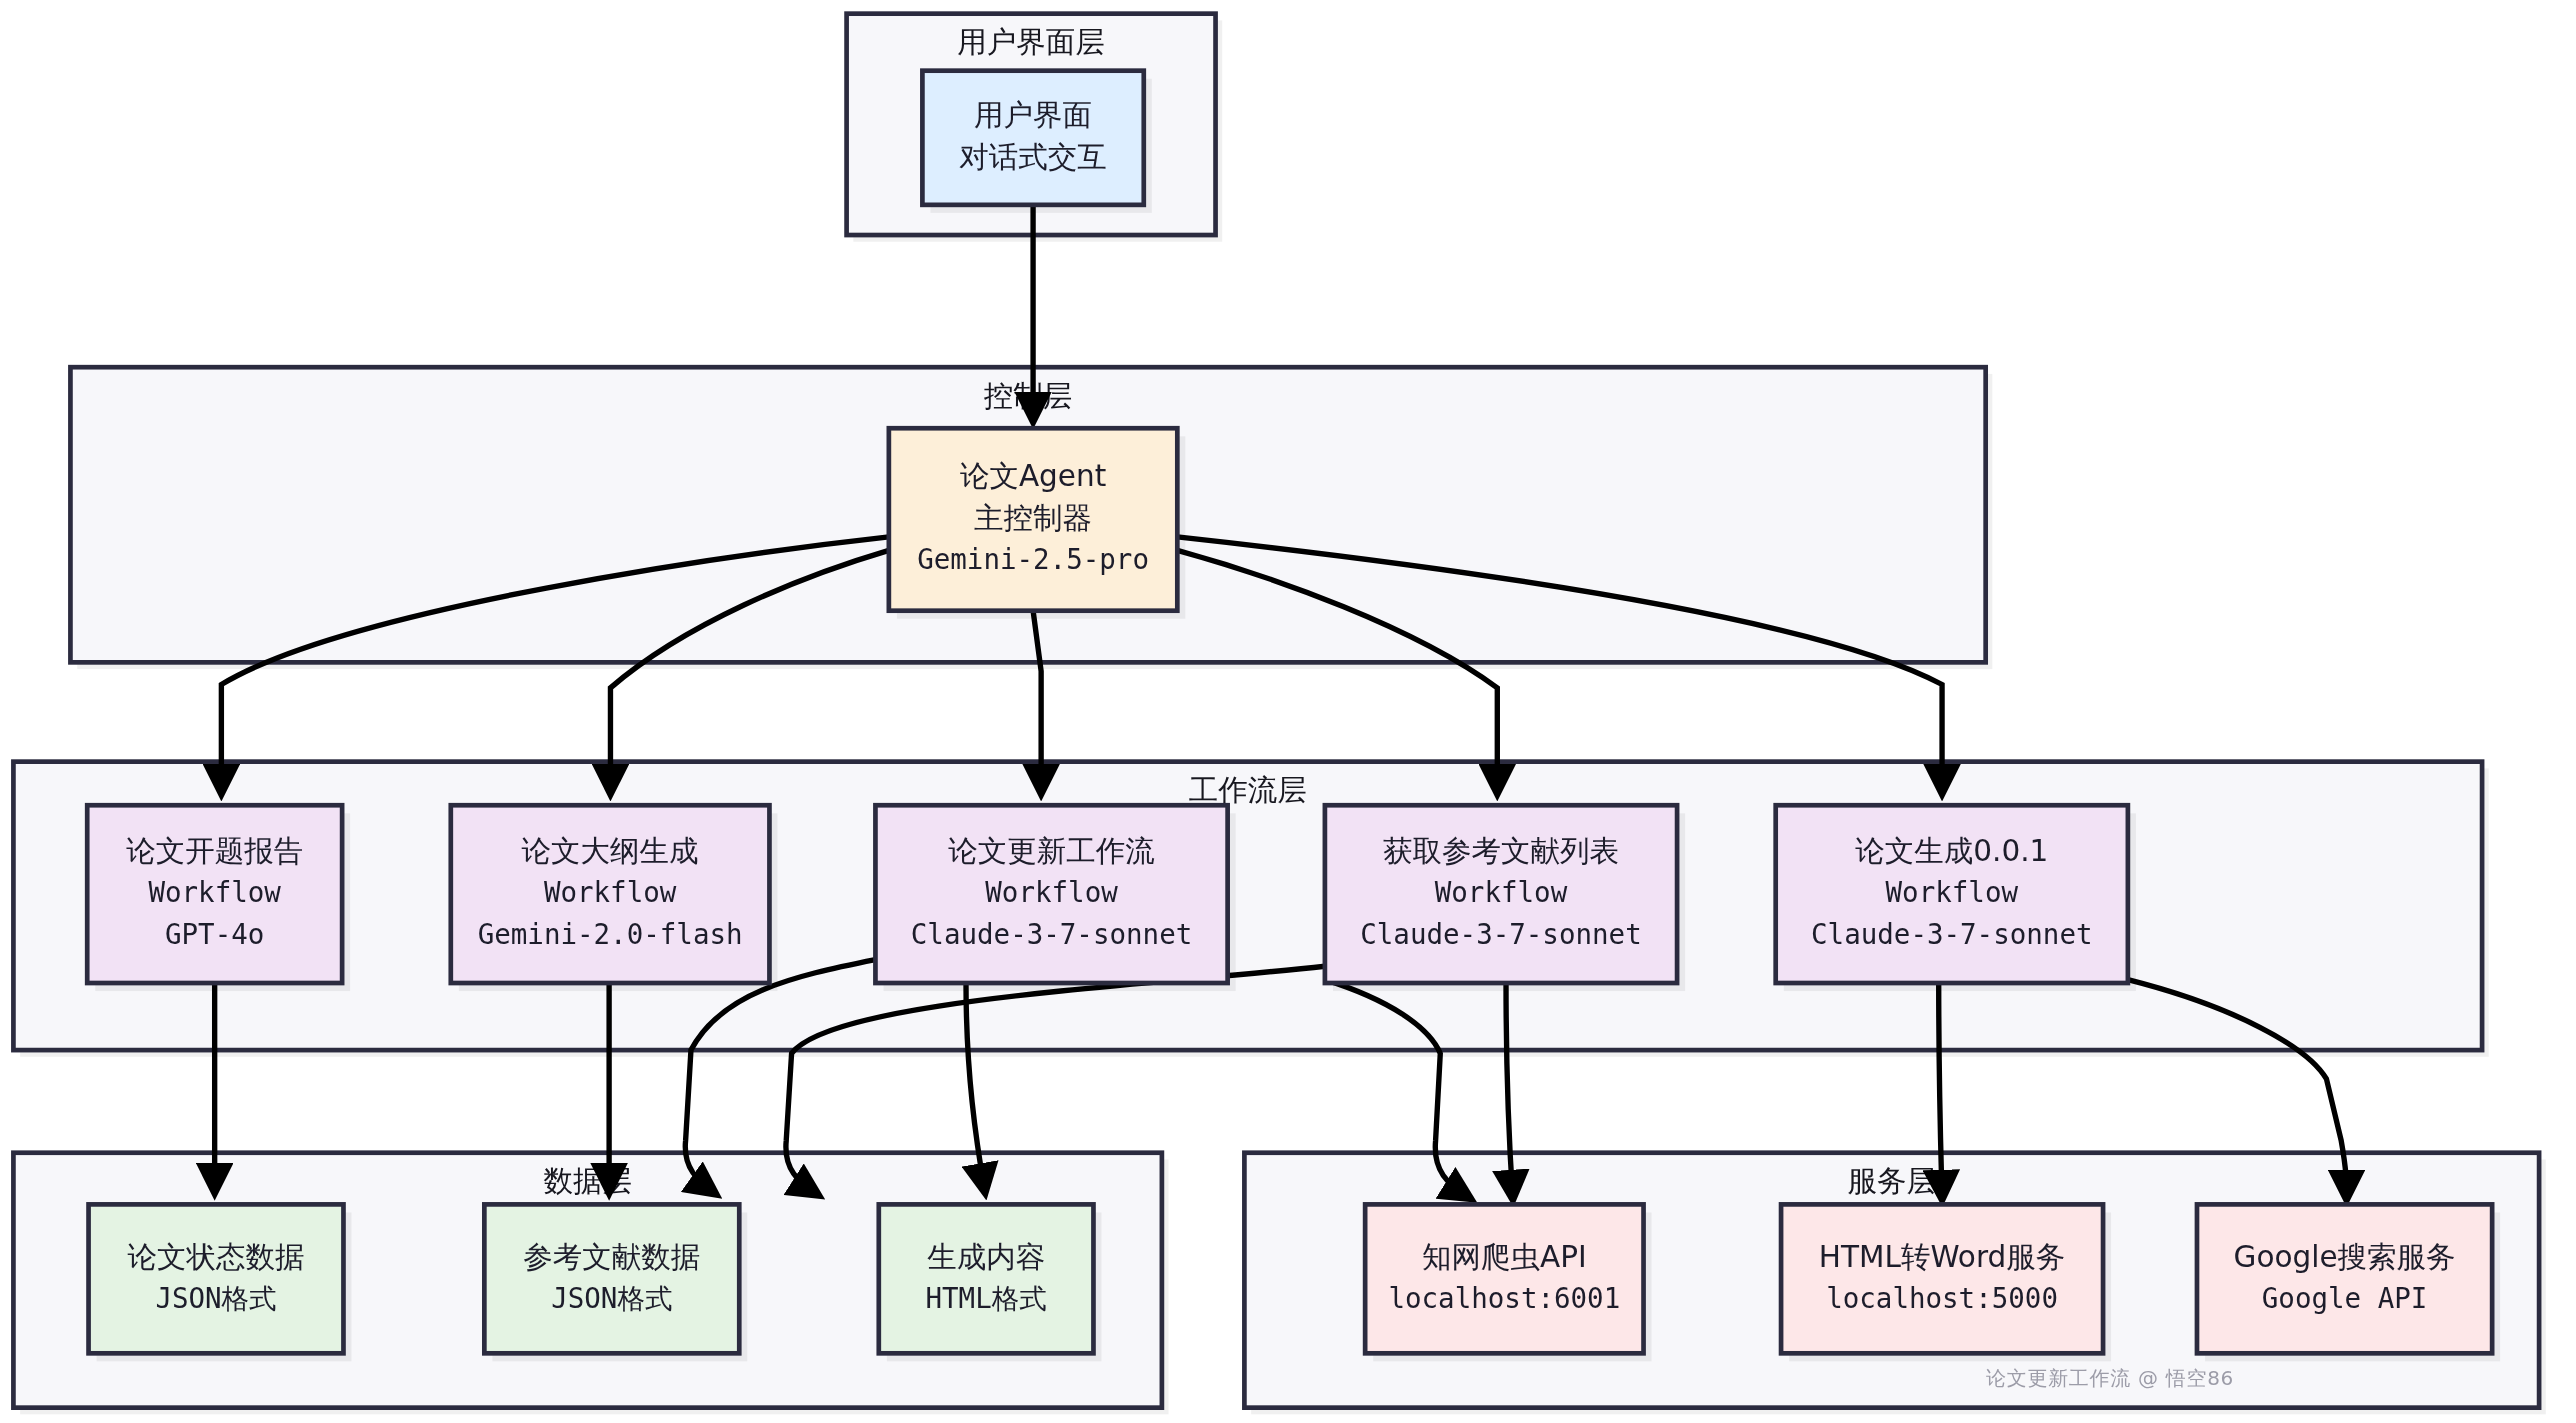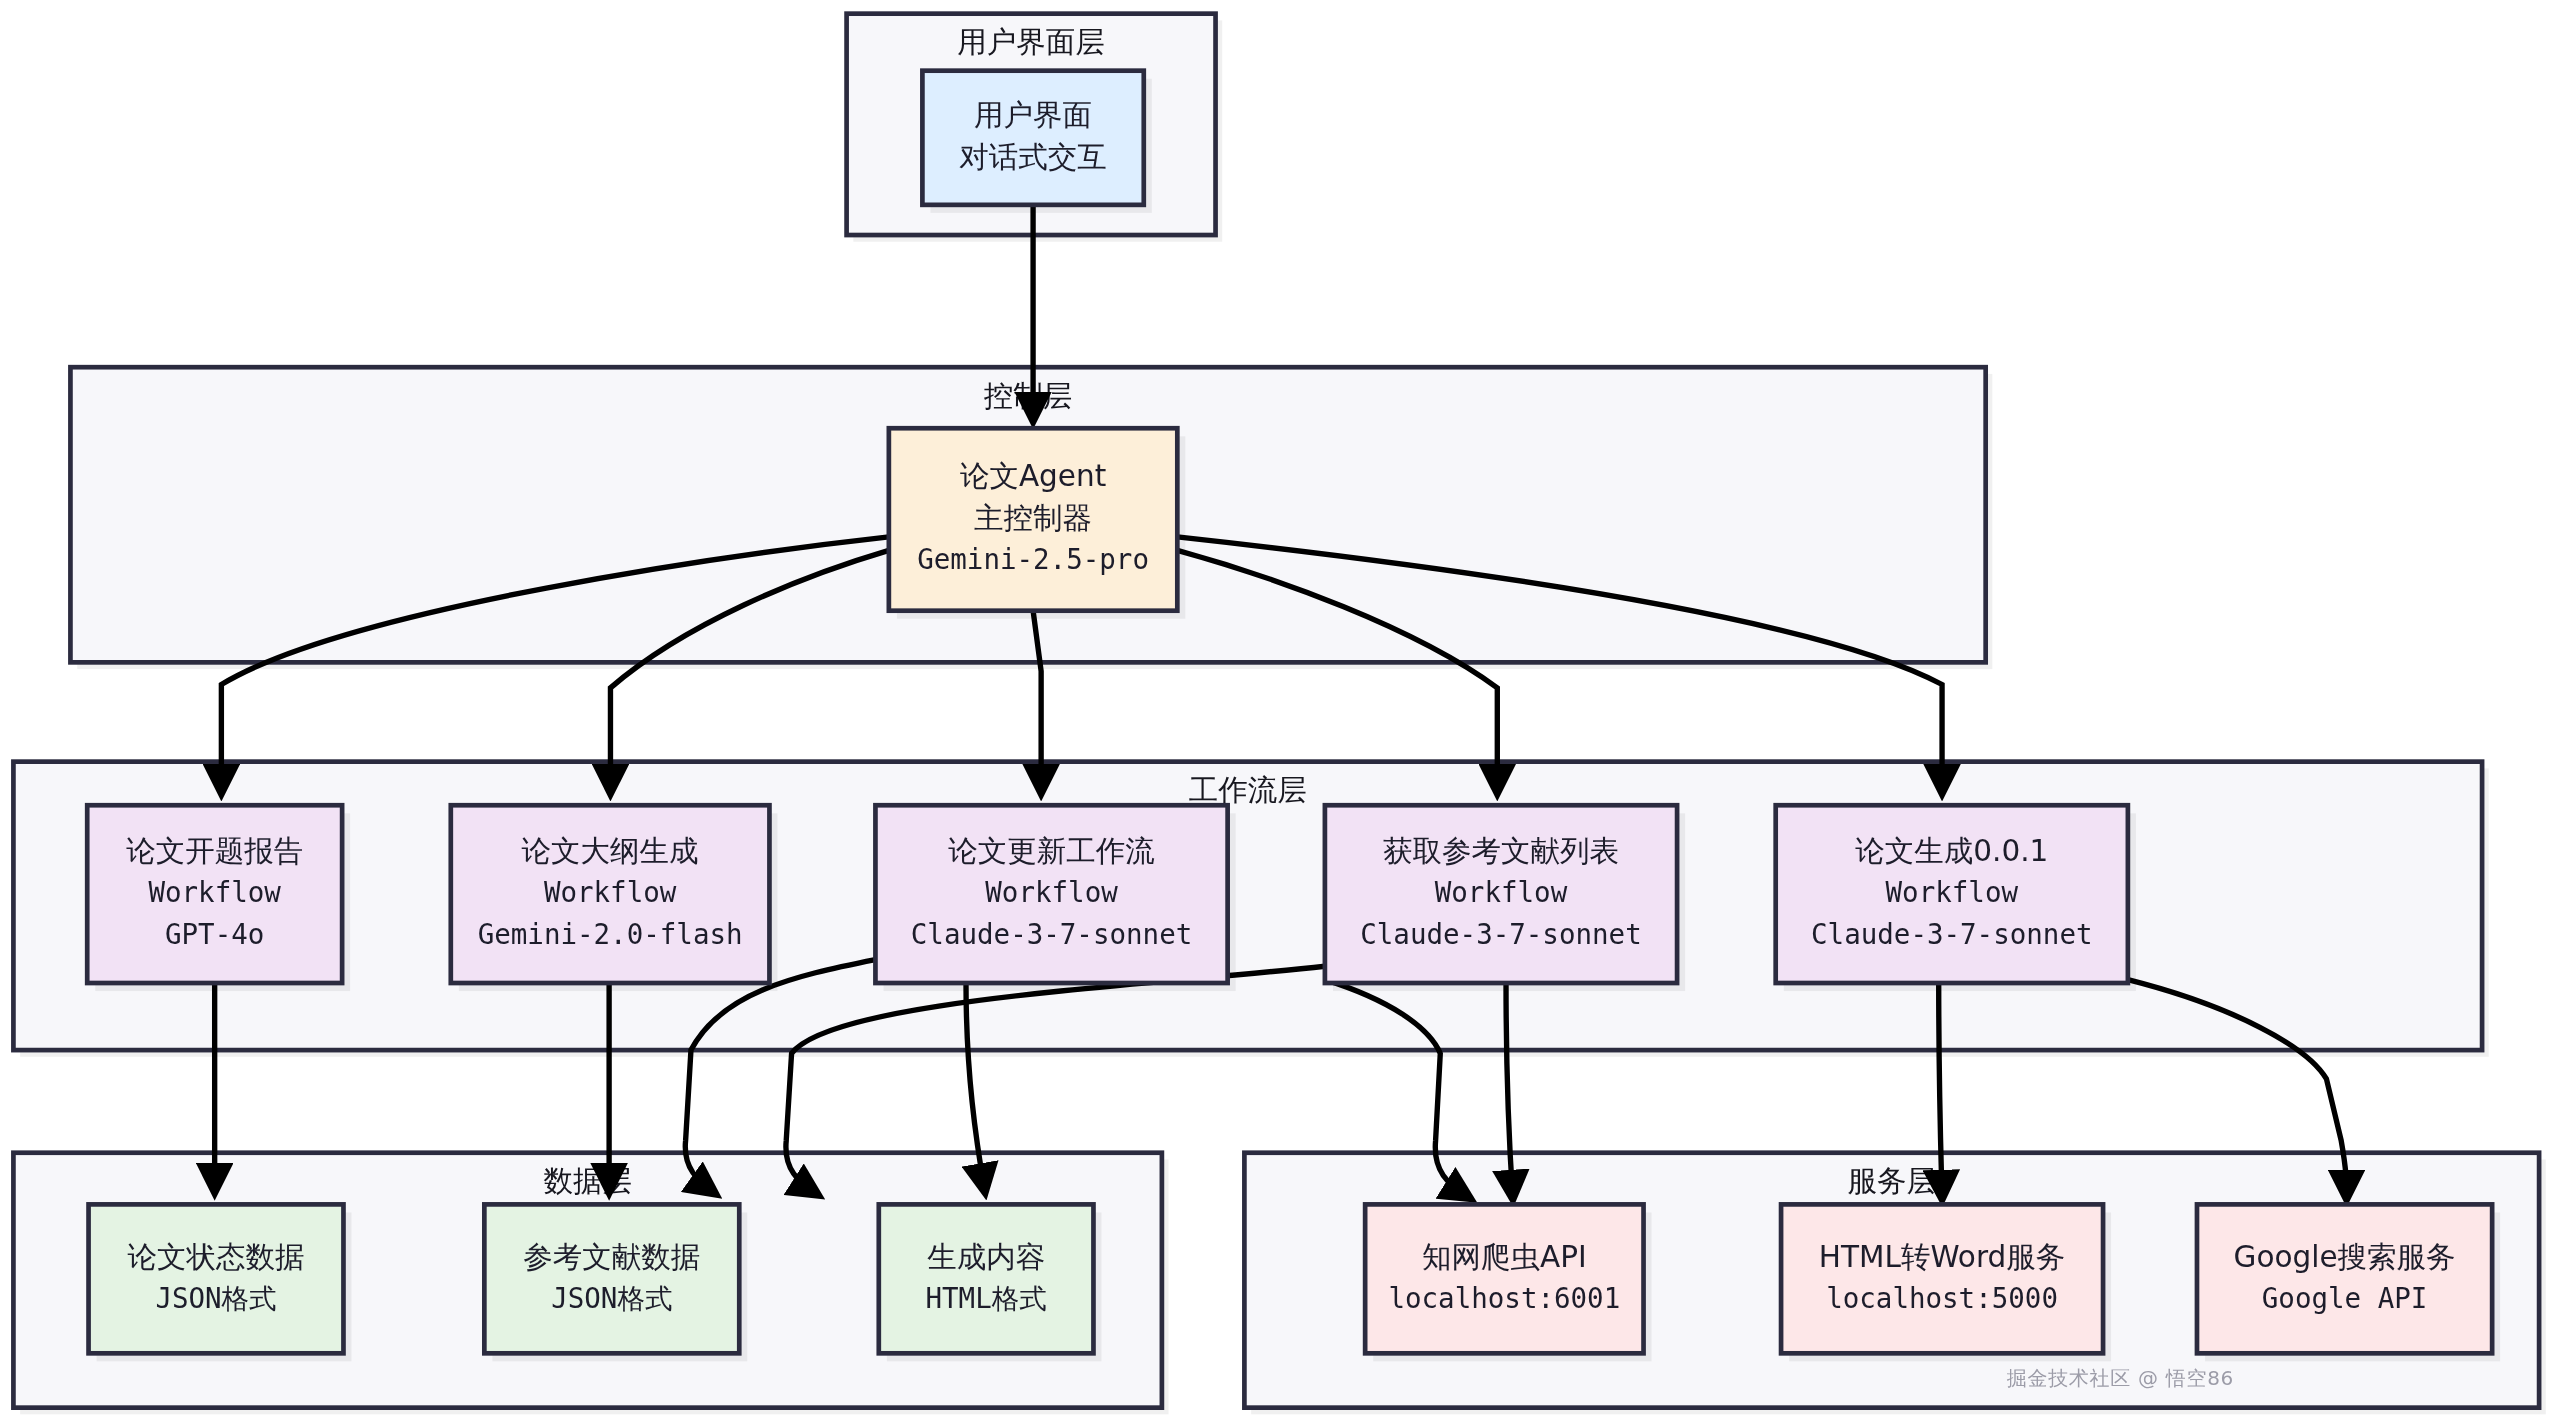--- a/index.html
+++ b/index.html
@@ -219,15 +219,15 @@
           <text x="2895" y="1937" class="node-text mono">localhost:5000</text>
         </g>
         <g>
           <rect x="3275" y="1795" width="440" height="222" class="node-rect fill-svc"></rect>
           <text x="3495" y="1875" class="node-text">Google搜索服务</text>
           <text x="3495" y="1937" class="node-text mono">Google API</text>
         </g>
       </g>
   </svg>
 
-  <div class="watermark">掘金技术社区 @ 悟空86</div>
+  <div class="watermark">论文更新工作流 @ 悟空86</div>
 </div>
 
 
 </body></html>

